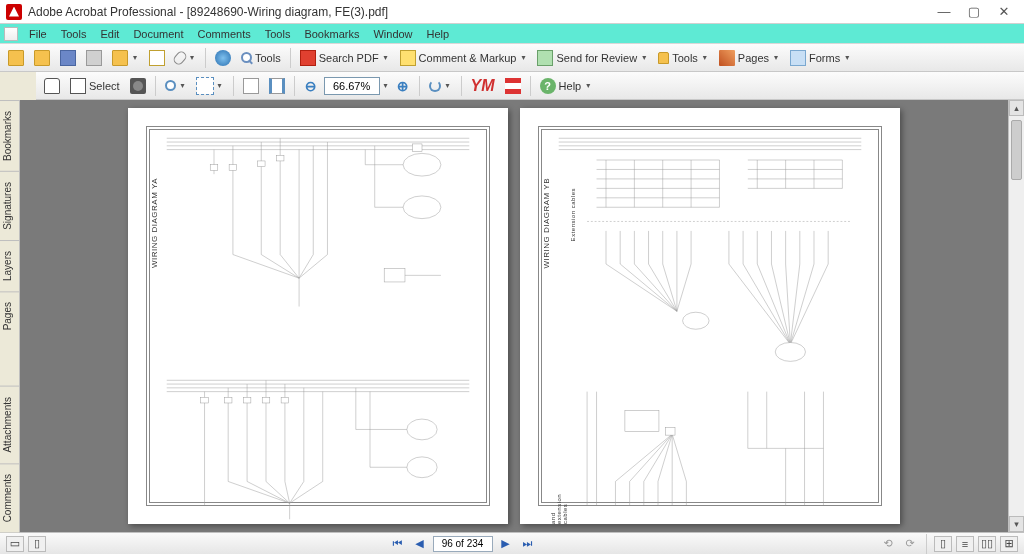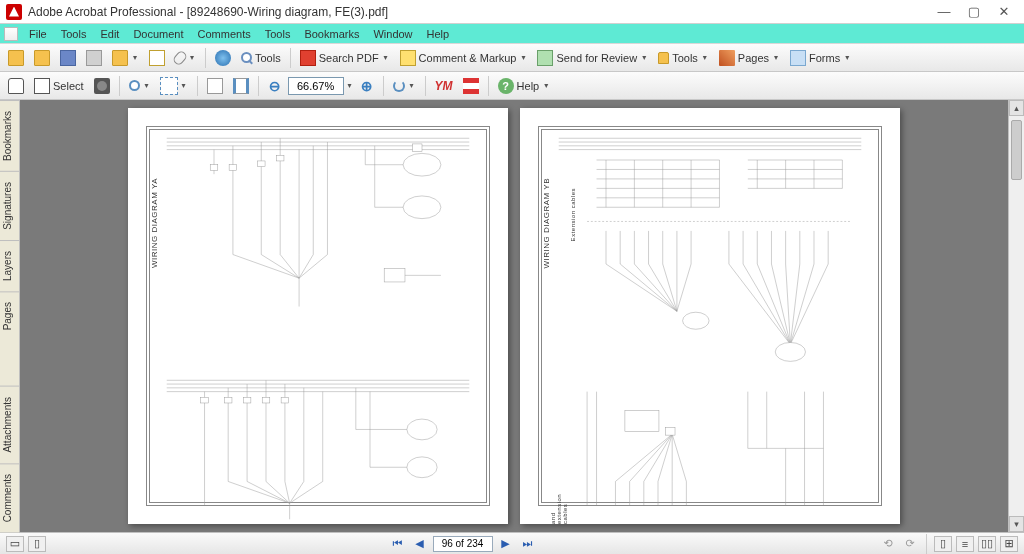--- a/index.html
+++ b/index.html
@@ -19,21 +19,21 @@
 .menubar .item { padding: 2px 7px; color: #333; font-size: 11px; cursor: default; }
 
 
 .toolbar { height: 28px; background: linear-gradient(#fcfcfc,#e8e8e8); display: flex; align-items: center; padding: 0 4px; border-bottom: 1px solid #c8c8c8; gap: 2px; }
 .tbtn { height: 22px; min-width: 22px; display: flex; align-items: center; justify-content: center; padding: 0 3px; border: 1px solid transparent; border-radius: 3px; cursor: pointer; gap: 3px; font-size: 11px; color: #333; }
 .ticon { width: 16px; height: 16px; display: inline-block; }
 .sep { width: 1px; height: 20px; background: #ccc; margin: 0 3px; }
 .dd { width: 8px; font-size: 8px; color: #555; text-align: center; }
 
 
-.toolbar2 { height: 28px; background: linear-gradient(#fcfcfc,#e8e8e8); display: flex; align-items: center; padding: 0 4px; border-bottom: 1px solid #c8c8c8; gap: 2px; }
+.toolbar2 { height: 28px; background: linear-gradient(#fcfcfc,#e8e8e8); display: flex; align-items: center; padding: 0 4px; border-bottom: 1px solid #c8c8c8; gap: 2px; margin-left: 36px; }
 .zoom-input { width: 56px; height: 18px; border: 1px solid #7a98af; font-size: 11px; text-align: center; background: #fff; }
 
 
 .workspace { flex: 1; display: flex; min-height: 0; }
 .sidetabs { width: 20px; background: #ece9d8; border-right: 1px solid #bfbfbf; display: flex; flex-direction: column; }
 .sidetab { flex: 0 0 auto; writing-mode: vertical-rl; transform: rotate(180deg); padding: 10px 2px; font-size: 10px; color: #333; border-bottom: 1px solid #bfbfbf; background: #ece9d8; cursor: pointer; text-align: center; }
 
 
 .docarea { flex: 1; background: #7a7a7a; position: relative; overflow: hidden; display: flex; }
 .docscroll { flex: 1; overflow: hidden; position: relative; }
@@ -76,21 +76,21 @@
 .ic-select { background: #fff; border: 1px solid #555; }
 .ic-camera { background: #555; border-radius: 2px; position: relative; }
 .ic-camera::after { content: ""; position: absolute; inset: 3px; background: #888; border-radius: 50%; }
 .ic-zoom { background: #fff; border: 2px solid #5a8fc0; border-radius: 50%; width: 11px; height: 11px; }
 .ic-marquee { background: #fff; outline: 1.5px dashed #5a8fc0; }
 .ic-page { background: #fff; border: 1px solid #999; }
 .ic-fitw { background: #fff; border: 1px solid #999; border-left: 3px solid #5a8fc0; border-right: 3px solid #5a8fc0; }
 .ic-minus { color: #3a7fc0; font-weight: bold; font-size: 14px; }
 .ic-plus { color: #3a7fc0; font-weight: bold; font-size: 14px; }
 .ic-rotate { border: 2px solid #5a8fc0; border-radius: 50%; border-top-color: transparent; width: 12px; height: 12px; }
-.ic-ym { font-size: 12px; font-weight: bold; font-style: italic; color: #d03030; }
+.ic-ym { font-size: 16px; font-weight: bold; font-style: italic; color: #d03030; }
 .ic-help { background: #6ab46a; border-radius: 50%; color: #fff; font-weight: bold; font-size: 11px; display: flex; align-items: center; justify-content: center; }
 </style>
 </head>
 <body>
 
 <div class="titlebar">
   <span class="logo"></span>
   <span class="title">Adobe Acrobat Professional - [89248690-Wiring diagram, FE(3).pdf]</span>
   <div class="winbtns">
     <div class="winbtn">—</div>

